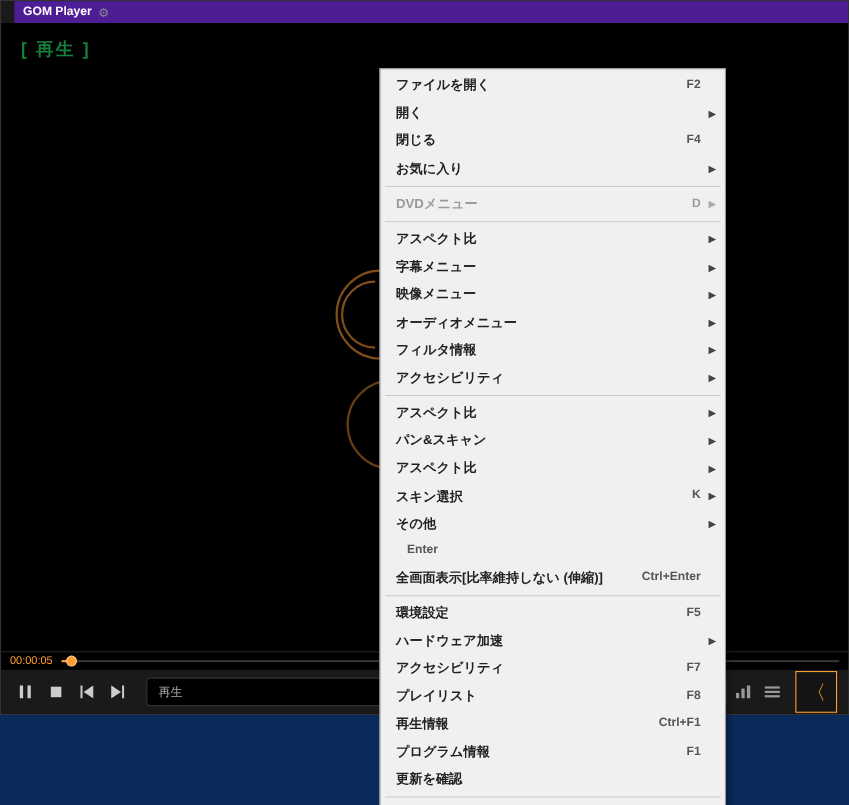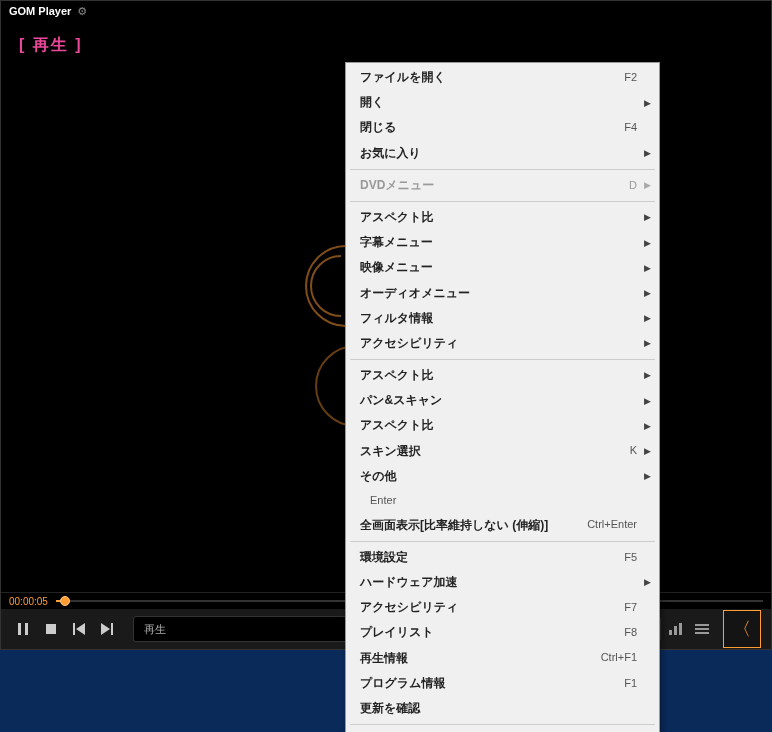--- a/index.html
+++ b/index.html
@@ -8,40 +8,41 @@
     .player-window {
       position: absolute;
       top: 0; left: 0; right: 0;
       height: 650px;
       background: #1a1a1a;
       border: 1px solid #333;
     }
     
     .title-bar {
       height: 20px;
-      background: #000000;
+      background: #4c1d95;
       display: flex;
       align-items: center;
       padding: 0 8px;
       gap: 6px;
+      margin-left: 12px;
     }
     .title-bar .app-name { color: #fff; font-size: 11px; font-weight: bold; }
     .title-bar .gear { color: #888; font-size: 11px; }
     .title-bar .file-name { color: #555; font-size: 10px; margin-left: auto; margin-right: auto; }
     
     .video-area {
       height: 572px;
       background: #000;
       position: relative;
       border-bottom: 1px solid #222;
     }
     .status-overlay {
       position: absolute;
       top: 14px; left: 18px;
-      color: #ec4899;
+      color: #15803d;
       font-size: 16px;
       font-weight: bold;
       letter-spacing: 2px;
     }
     .viz-circles {
       position: absolute;
       left: 290px; top: 220px;
     }
     .viz-circles svg { display: block; }
     .viz-circles .c1 { position: absolute; top: 0; left: 0; }
@@ -146,21 +147,21 @@
       display: flex;
       align-items: center;
       padding: 3px 22px 3px 14px;
       color: #222;
       cursor: default;
       position: relative;
       line-height: 1.6;
     }
     .menu-item.disabled { color: #999; gap: 22px; }
     .menu-item .label { flex: 1; font-weight: bold; }
-    .menu-item .shortcut { color: #555; font-size: 11px; margin-left: 10px; }
+    .menu-item .shortcut { color: #555; font-size: 11px; margin-left: 10px; font-weight: bold; }
     .menu-item.disabled .shortcut { color: #999; }
     .menu-item .arrow { position: absolute; right: 8px; color: #444; font-size: 9px; }
     .menu-item.disabled .arrow { color: #aaa; }
     .menu-sep {
       height: 1px;
       background: #ccc;
       margin: 3px 4px;
     }
   </style>
 </head>

